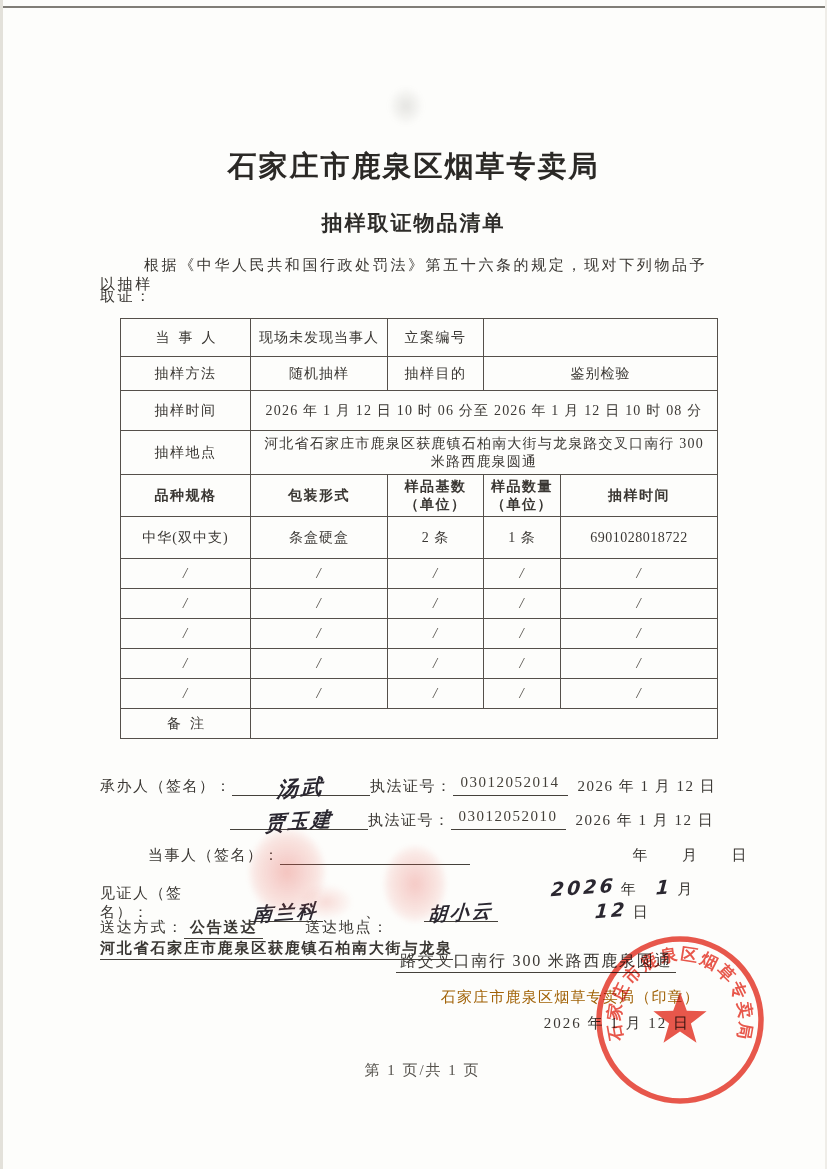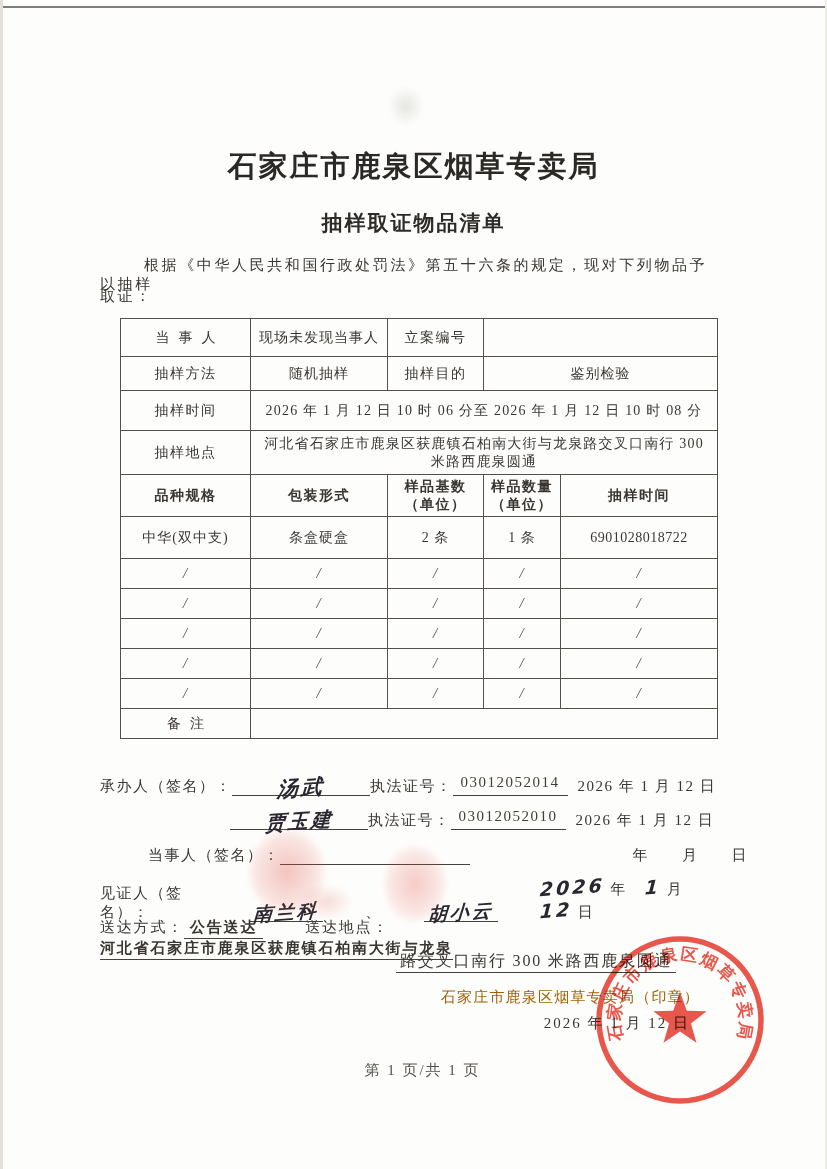--- a/index.html
+++ b/index.html
@@ -45,21 +45,21 @@
   .sigline{position:absolute;left:100px;width:622px;font-size:15px;letter-spacing:1.5px;
            display:flex;align-items:flex-end;color:#3a3733;}
   .uline{display:inline-block;border-bottom:1.4px solid #45413b;text-align:center;height:22px;box-sizing:border-box;}
   .hand{
     display:inline-block;font-family:"DejaVu Sans",sans-serif;
     font-style:italic;font-weight:600;color:#2a2730;
     transform:rotate(-4deg) skewX(-8deg);letter-spacing:3px;
   }
   .certno{font-size:15px;letter-spacing:1.5px;color:#433f38;padding:0 8px;}
   .sp{flex:0 0 auto;}
-  .right-group{margin-left:auto;}
+  .right-group{margin-left:auto;text-align:center;}
   .delivery{position:absolute;left:100px;top:918px;width:622px;font-size:15px;letter-spacing:1.8px;color:#3a3733;}
   .delivery .uline{height:21px;font-weight:bold;}
   .delivery2{position:absolute;left:396px;top:951px;font-size:16px;letter-spacing:1.8px;color:#3a3733;}
   .issuer-name{position:absolute;right:127px;top:988px;font-size:15px;letter-spacing:1.2px;color:#a16207;}
   .issuer-date{position:absolute;right:137px;top:1014px;font-size:15px;letter-spacing:2px;color:#3a3733;}
   .footer{position:absolute;left:9px;top:1061px;width:100%;text-align:center;
           font-size:15px;letter-spacing:2px;color:#55524c;}
   .stamp{position:absolute;left:590px;top:930px;width:180px;height:180px;
          mix-blend-mode:multiply;opacity:.92;}
   .fingerprint{position:absolute;border-radius:50%;filter:blur(2px);pointer-events:none;}

